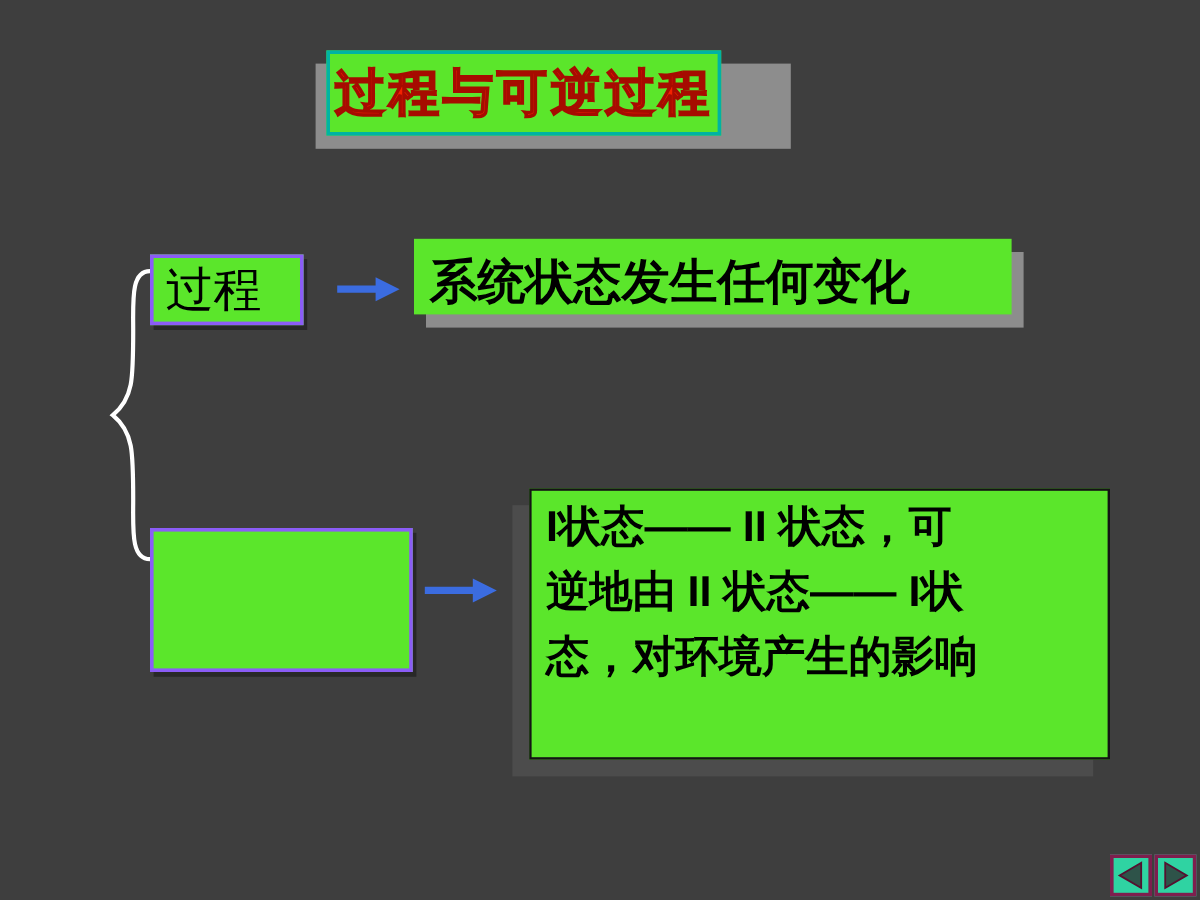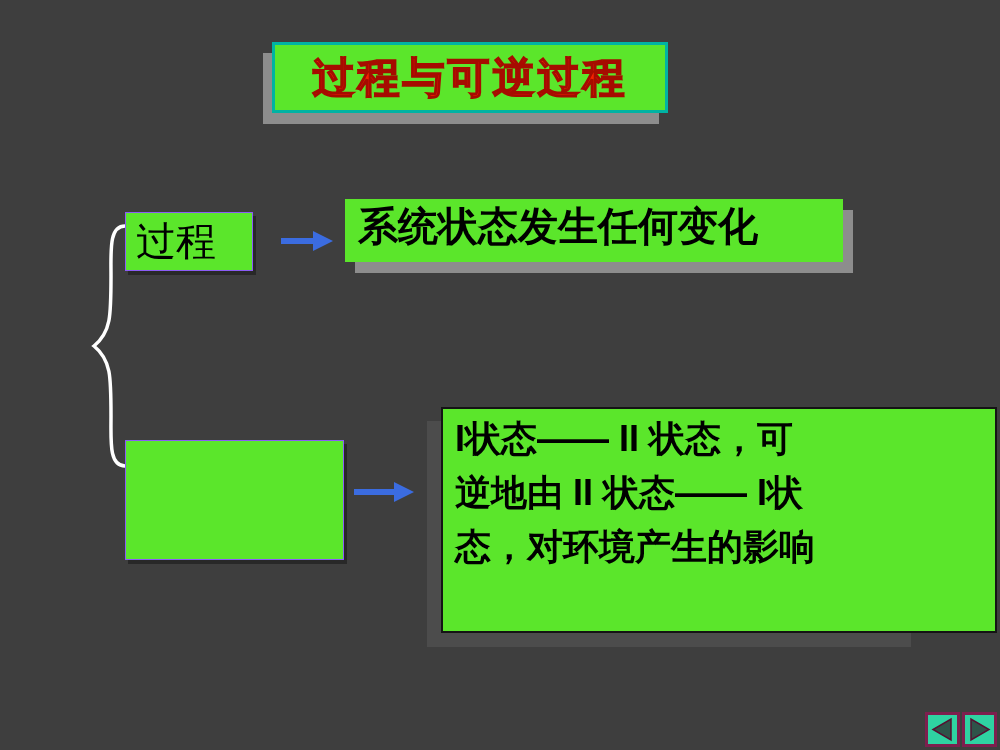--- a/index.html
+++ b/index.html
@@ -7,62 +7,62 @@
     position:relative;width:1000px;height:750px;overflow:hidden;
     background:#3e3e3e;
     font-family:"Liberation Sans", sans-serif;
   }
   
   .title-shadow{
     position:absolute;left:263px;top:53px;width:396px;height:71px;
     background:#8d8d8d;
   }
   .title-box{
-    position:absolute;left:272px;top:42px;width:396px;height:71px;
+    position:absolute;left:272px;top:42px;width:329px;height:71px;
     background:#5be62b;border:3px solid #00b3a3;box-sizing:border-box;
     display:flex;align-items:center;justify-content:center;
   }
   .title-text{
     font-size:42px;font-weight:bold;color:#f32300;
     -webkit-text-stroke:1.5px #a60c00;
     letter-spacing:3px;white-space:nowrap;
   }
   
   .brace{position:absolute;left:78px;top:222px;width:62px;height:248px;}
   
   .term-box{
-    position:absolute;background:#5be62b;border:1px solid #8b5cf6;
+    position:absolute;background:#5be62b;border:3px solid #8b5cf6;
     box-sizing:border-box;color:#000;
     box-shadow:3px 4px 0 rgba(0,0,0,0.35);
   }
   .process-box{
     left:125px;top:212px;width:128px;height:59px;
     display:flex;align-items:center;padding-left:10px;font-size:40px;
   }
   .therm-box{
     left:125px;top:440px;width:219px;height:120px;
     padding:5px 0 0 10px;font-size:40px;line-height:54px;
   }
   
   .def1-shadow{
     position:absolute;left:355px;top:210px;width:498px;height:63px;
     background:#8d8d8d;
   }
   .def1-box{
     position:absolute;left:345px;top:199px;width:498px;height:63px;
-    background:#5be62b;display:flex;align-items:flex-start;
+    background:#5be62b;display:flex;align-items:flex-end;
     padding-left:13px;box-sizing:border-box;
     font-size:40px;font-weight:bold;color:#000;
   }
   .def2-shadow{
     position:absolute;left:427px;top:421px;width:484px;height:226px;
     background:#4c4c4c;
   }
   .def2-box{
-    position:absolute;left:441px;top:407px;width:556px;height:226px;
+    position:absolute;left:441px;top:407px;width:484px;height:226px;
     background:#5be62b;border:2px solid #141414;box-sizing:border-box;
     padding:3px 16px 0 12px;font-size:36px;line-height:54px;
     font-weight:bold;color:#000;
   }
   .def2-box .line{white-space:nowrap;}
   
   .arrow{position:absolute;}
   .arrow1{left:280px;top:229px;}
   .arrow2{left:353px;top:480px;}
   

